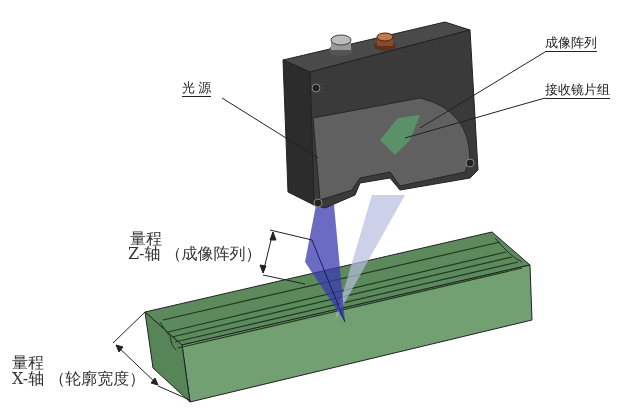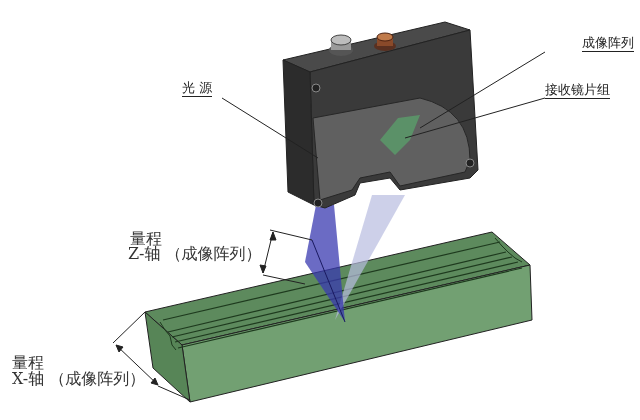--- a/index.html
+++ b/index.html
@@ -84,21 +84,21 @@
 
   <g stroke="#222" stroke-width="1" fill="none">
     <line x1="145" y1="312" x2="113" y2="343"></line>
     <line x1="190" y1="400" x2="158" y2="386"></line>
     <line x1="116" y1="345" x2="158" y2="385"></line>
     <polygon points="116,345 123,347 119,352" fill="#222"></polygon>
     <polygon points="158,385 151,383 155,378" fill="#222"></polygon>
   </g>
 </svg>
 
-<div class="label u" style="left:182px; top:80px;">光  源</div>
-<div class="label u" style="left:545px; top:35px;margin-left:37px;">成像阵列</div>
+<div class="label u" style="left:182px; top:80px;font-family:Liberation Serif, serif;">光  源</div>
+<div class="label u" style="left:545px; top:35px;">成像阵列</div>
 <div class="label u" style="left:545px; top:82px;">接收镜片组</div>
 
 <div class="label ml" style="left:130px; top:231px;">量程</div>
 <div class="label ml" style="left:128px; top:246px;">Z-轴 （成像阵列）</div>
 
 <div class="label ml" style="left:12px; top:355px;">量程</div>
-<div class="label ml" style="left:12px; top:371px;">X-轴 （成像阵列）</div>
+<div class="label ml" style="left:12px; top:371px;">X-轴 （轮廓宽度）</div>
 
 </body></html>

